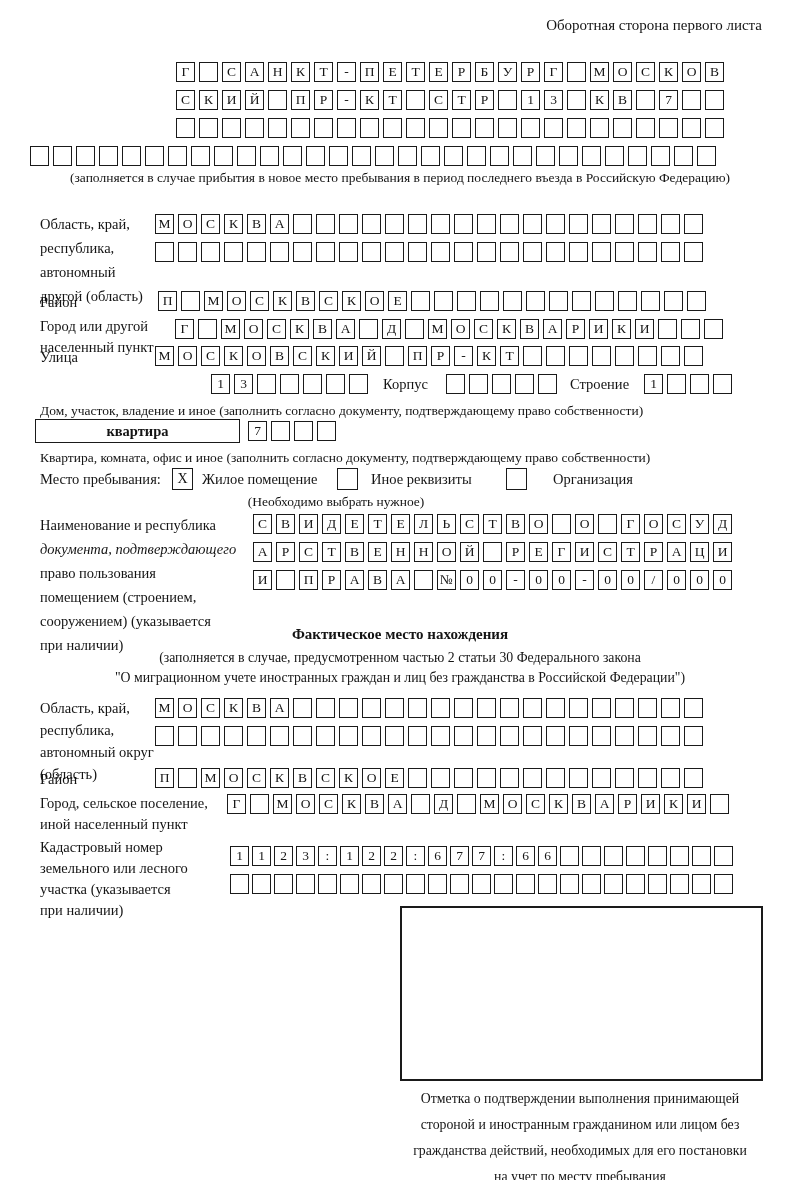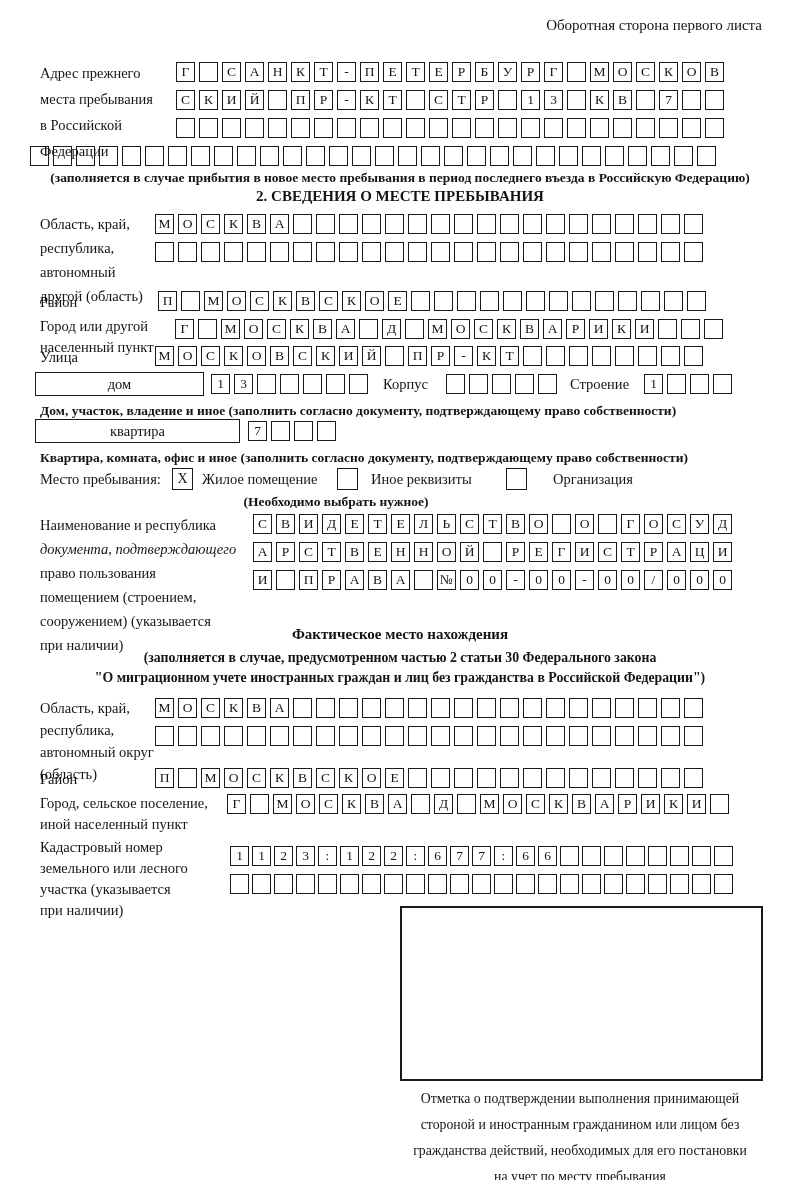--- a/index.html
+++ b/index.html
@@ -1,20 +1,20 @@
 <!DOCTYPE html>
 <html><head>
 <meta charset="utf-8">
 <style>
   html,body{margin:0;padding:0;background:#fff;}
   .page{position:relative;width:800px;height:1180px;background:#ffffff;
         font-family:"Liberation Serif",serif;color:#141414;overflow:hidden;}
   .abs{position:absolute;}
   .lbl{font-size:14.5px;white-space:nowrap;}
-  .note{font-size:13.5px;white-space:nowrap;font-weight:bold;}
+  .note{font-size:13.5px;white-space:nowrap;}
   .title{font-size:15px;font-weight:bold;white-space:nowrap;}
   .center{left:0;right:0;text-align:center;}
   .char-row{display:flex;gap:4px;}
   .char-row.tight{gap:3px;}
   .cb{flex:0 0 auto;width:17px;height:18px;border:1.7px solid #1a1a1a;
       display:flex;align-items:center;justify-content:center;
       font-size:13.5px;line-height:18px;}
   .chk{width:19px;height:20px;border:1.8px solid #1a1a1a;display:flex;
        align-items:center;justify-content:center;font-size:14px;}
   .fieldbox{border:1.8px solid #1a1a1a;height:22px;display:flex;
@@ -22,26 +22,20 @@
   .stampbox{border:2px solid #1a1a1a;background:#fff;}
   .cap{font-size:13.8px;line-height:26px;text-align:center;}
 </style>
 </head>
 <body>
 
 <div class="page">
 
   <div class="abs lbl" style="top:17px;right:38px;font-size:15px;">Оборотная сторона первого листа</div>
 
-  <div class="abs" style="left:40px;top:60px;">
-    <div class="lbl" style="line-height:26px;">Адрес прежнего</div>
-    <div class="lbl" style="line-height:26px;">места пребывания</div>
-    <div class="lbl" style="line-height:26px;">в Российской</div>
-    <div class="lbl" style="line-height:26px;">Федерации</div>
-  </div>
   <div class="abs char-row" style="left:176px;top:62px;">
       <span class="cb">Г</span>
       <span class="cb"></span>
       <span class="cb">С</span>
       <span class="cb">А</span>
       <span class="cb">Н</span>
       <span class="cb">К</span>
       <span class="cb">Т</span>
       <span class="cb">-</span>
       <span class="cb">П</span>
@@ -140,21 +134,20 @@
       <span class="cb"></span>
       <span class="cb"></span>
       <span class="cb"></span>
       <span class="cb"></span>
       <span class="cb"></span>
       <span class="cb"></span>
       <span class="cb"></span>
     </div>
   <div class="abs note center" style="top:170px;">(заполняется в случае прибытия в новое место пребывания в период последнего въезда в Российскую Федерацию)</div>
 
-  <div class="abs title center" style="top:188px;">2. СВЕДЕНИЯ О МЕСТЕ ПРЕБЫВАНИЯ</div>
 
   <div class="abs" style="left:40px;top:212px;">
     <div class="lbl" style="line-height:24px;">Область, край,</div>
     <div class="lbl" style="line-height:24px;">республика,</div>
     <div class="lbl" style="line-height:24px;">автономный</div>
     <div class="lbl" style="line-height:24px;">другой (область)</div>
   </div>
   <div class="abs char-row" style="left:155px;top:214px;">
       <span class="cb">М</span>
       <span class="cb">О</span>
@@ -288,21 +281,20 @@
       <span class="cb"></span>
       <span class="cb"></span>
       <span class="cb"></span>
       <span class="cb"></span>
       <span class="cb"></span>
       <span class="cb"></span>
       <span class="cb"></span>
       <span class="cb"></span>
     </div>
 
-  <div class="abs fieldbox" style="left:35px;top:372px;width:167px;">дом</div>
   <div class="abs char-row" style="left:211px;top:374px;">
       <span class="cb">1</span>
       <span class="cb">3</span>
       <span class="cb"></span>
       <span class="cb"></span>
       <span class="cb"></span>
       <span class="cb"></span>
       <span class="cb"></span>
     </div>
   <div class="abs lbl" style="left:383px;top:376px;">Корпус</div>
@@ -315,21 +307,21 @@
     </div>
   <div class="abs lbl" style="left:570px;top:376px;text-align:right;">Строение</div>
   <div class="abs char-row" style="left:644px;top:374px;">
       <span class="cb">1</span>
       <span class="cb"></span>
       <span class="cb"></span>
       <span class="cb"></span>
     </div>
   <div class="abs note" style="left:40px;top:403px;">Дом, участок, владение и иное (заполнить согласно документу, подтверждающему право собственности)</div>
 
-  <div class="abs fieldbox" style="left:35px;top:419px;width:203px;">квартира</div>
+  <div class="abs fieldbox" style="left:35px;top:419px;width:203px;font-weight:bold;">квартира</div>
   <div class="abs char-row" style="left:248px;top:421px;">
       <span class="cb">7</span>
       <span class="cb"></span>
       <span class="cb"></span>
       <span class="cb"></span>
     </div>
   <div class="abs note" style="left:40px;top:450px;">Квартира, комната, офис и иное (заполнить согласно документу, подтверждающему право собственности)</div>
 
   <div class="abs lbl" style="left:40px;top:471px;">Место пребывания:</div>
   <span class="abs chk" style="left:172px;top:468px;">X</span>

